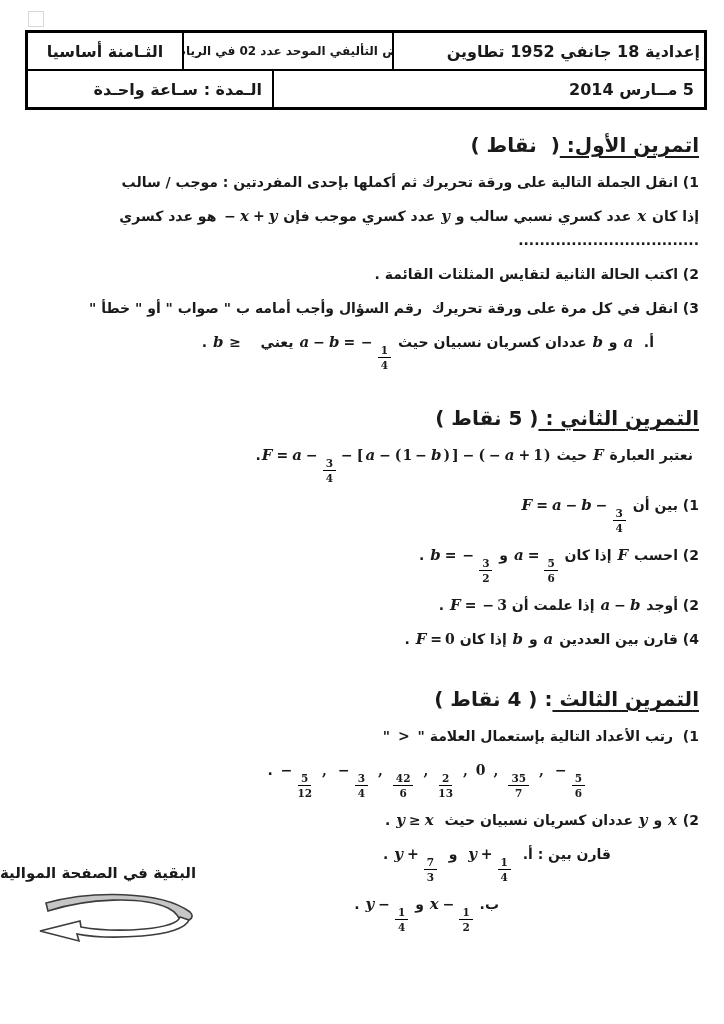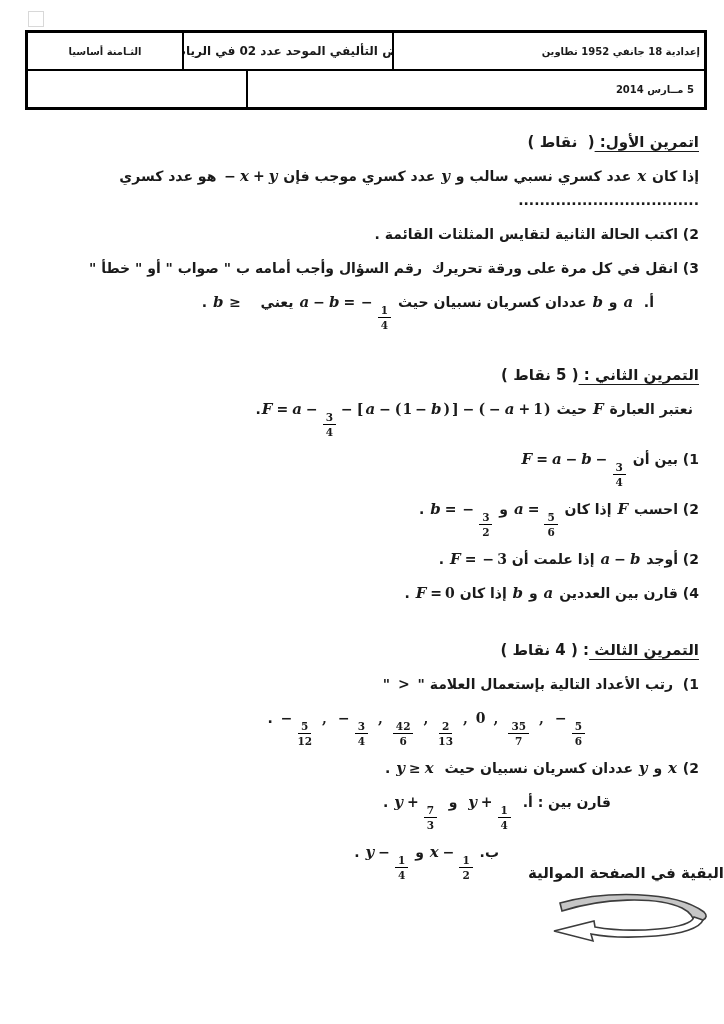--- a/index.html
+++ b/index.html
@@ -6,75 +6,77 @@
   .page{position:relative;width:724px;height:1024px;margin:0 auto;background:#ffffff;
         font-family:"DejaVu Sans",sans-serif;color:#1a1a1a;overflow:hidden;}
 
   
   .corner-box{position:absolute;left:28px;top:11px;width:14px;height:14px;background:#fff;border:1px solid #d8d8d8;}
 
   
   .header-table{position:absolute;left:25px;top:30px;width:676px;border:3px solid #000;background:#fff;}
   .h-row{display:flex;direction:rtl;height:36px;}
   .h-row.r1{border-bottom:2px solid #000;}
-  .cell{display:flex;align-items:center;font-weight:bold;font-size:10px;white-space:nowrap;overflow:hidden;}
+  .cell{display:flex;align-items:center;font-weight:bold;font-size:16px;white-space:nowrap;overflow:hidden;}
   .cell.school{width:306px;border-left:2px solid #000;justify-content:flex-start;padding-right:4px;}
   .cell.exam{width:208px;border-left:2px solid #000;justify-content:center;font-size:12px;}
   .cell.grade{flex:1;justify-content:center;}
-  .cell.date{width:420px;border-left:2px solid #000;justify-content:flex-start;padding-right:10px;padding-left:26px;}
+  .cell.date{width:420px;border-left:2px solid #000;justify-content:flex-start;padding-right:10px;}
   .cell.duration{flex:1;justify-content:flex-start;padding-right:10px;}
 
   
   .content{position:absolute;top:133px;right:25px;left:25px;}
   .section{margin-top:36px;}
   .section:first-child{margin-top:0;}
-  .ex-title{direction:rtl;text-align:right;font-size:15px;font-weight:bold;margin-bottom:13px;}
+  .ex-title{direction:rtl;text-align:right;font-size:20px;font-weight:bold;margin-bottom:13px;}
   .t-underline{text-decoration:underline;text-underline-offset:4px;}
   .tline{direction:rtl;text-align:right;font-size:14px;font-weight:bold;line-height:24px;margin-bottom:10px;}
   .txt{white-space:pre-wrap;}
   .dots{letter-spacing:1.5px;font-weight:bold;}
   .math{direction:ltr;unicode-bidi:isolate;font-family:"DejaVu Serif",serif;}
   .mvar{font-family:"DejaVu Serif",serif;font-style:italic;font-weight:bold;font-size:15px;padding:0 1px;}
   .mnum{font-weight:bold;font-size:14px;}
   .mop{font-weight:bold;font-size:14px;padding:0 3px;}
   .mop.comma{padding:0 8px;}
   .mbr{font-weight:bold;font-size:14px;padding:0 1px;}
   .frac{display:inline-flex;flex-direction:column;align-items:center;line-height:1;
         vertical-align:-7px;margin:0 2px;font-style:normal;}
   .fn{font-size:10.5px;font-weight:bold;border-bottom:1.5px solid #000;padding:0 3px 1.5px;}
   .fd{font-size:10.5px;font-weight:bold;padding-top:1.5px;}
 
   
 
   
-  .footer{position:absolute;top:864px;left:0;right:0;text-align:right;}
+  .footer{position:absolute;top:864px;left:0;right:0;text-align:left;}
   .footer-text{direction:rtl;font-size:15px;font-weight:bold;margin-bottom:6px;}
   .arrow-wrap{margin-left:30px;}
 </style>
 </head>
 <body>
 
 <div class="page">
 
   <div class="corner-box"></div>
 
   <div class="header-table">
     <div class="h-row r1">
       <div class="cell school">إعدادية 18 جانفي 1952 تطاوين</div>
       <div class="cell exam">الفرض التأليفي الموحد عدد 02 في الرياضيات</div>
       <div class="cell grade">الثـامنة أساسيا</div>
     </div>
     <div class="h-row r2">
       <div class="cell date">5 مــارس 2014</div>
+      <div class="cell duration">الـمدة : سـاعة واحـدة</div>
     </div>
   </div>
 
   <div class="content">
       <div class="section">
         <div class="ex-title"><span class="t-underline">اتمرين الأول: </span><span>( &nbsp;نقاط )</span></div>
+        <div class="tline" dir="rtl"><span class="txt">1) انقل الجملة التالية على ورقة تحريرك ثم أكملها بإحدى المفردتين : موجب / سالب</span></div>
         <div class="tline" dir="rtl"><span class="txt">إذا كان </span><span class="math" dir="ltr"><i class="mvar">x</i></span><span class="txt"> عدد كسري نسبي سالب و </span><span class="math" dir="ltr"><i class="mvar">y</i></span><span class="txt"> عدد كسري موجب فإن </span><span class="math" dir="ltr"><span class="mop">−</span><i class="mvar">x</i><span class="mop">+</span><i class="mvar">y</i></span><span class="txt"> هو عدد كسري </span><span class="dots">..................................</span></div>
         <div class="tline" dir="rtl"><span class="txt">2) اكتب الحالة الثانية لتقايس المثلثات القائمة .</span></div>
         <div class="tline" dir="rtl"><span class="txt">3) انقل في كل مرة على ورقة تحريرك  رقم السؤال وأجب أمامه ب " صواب " أو " خطأ "</span></div>
         <div class="tline" dir="rtl" style="padding-right: 45px;"><span class="txt">أ.  </span><span class="math" dir="ltr"><i class="mvar">a</i></span><span class="txt"> و </span><span class="math" dir="ltr"><i class="mvar">b</i></span><span class="txt"> عددان كسريان نسبيان حيث </span><span class="math" dir="ltr"><i class="mvar">a</i><span class="mop">−</span><i class="mvar">b</i><span class="mop">=</span><span class="mop">−</span><span class="frac">
               <span class="fn">1</span>
               <span class="fd">4</span>
             </span></span><span class="txt"> يعني &nbsp;&nbsp; ≤ </span><span class="math" dir="ltr"><i class="mvar">b</i></span><span class="txt"> .</span></div>
       </div>
       <div class="section">
         <div class="ex-title"><span class="t-underline">التمرين الثاني : </span><span>( 5 نقاط )</span></div>

